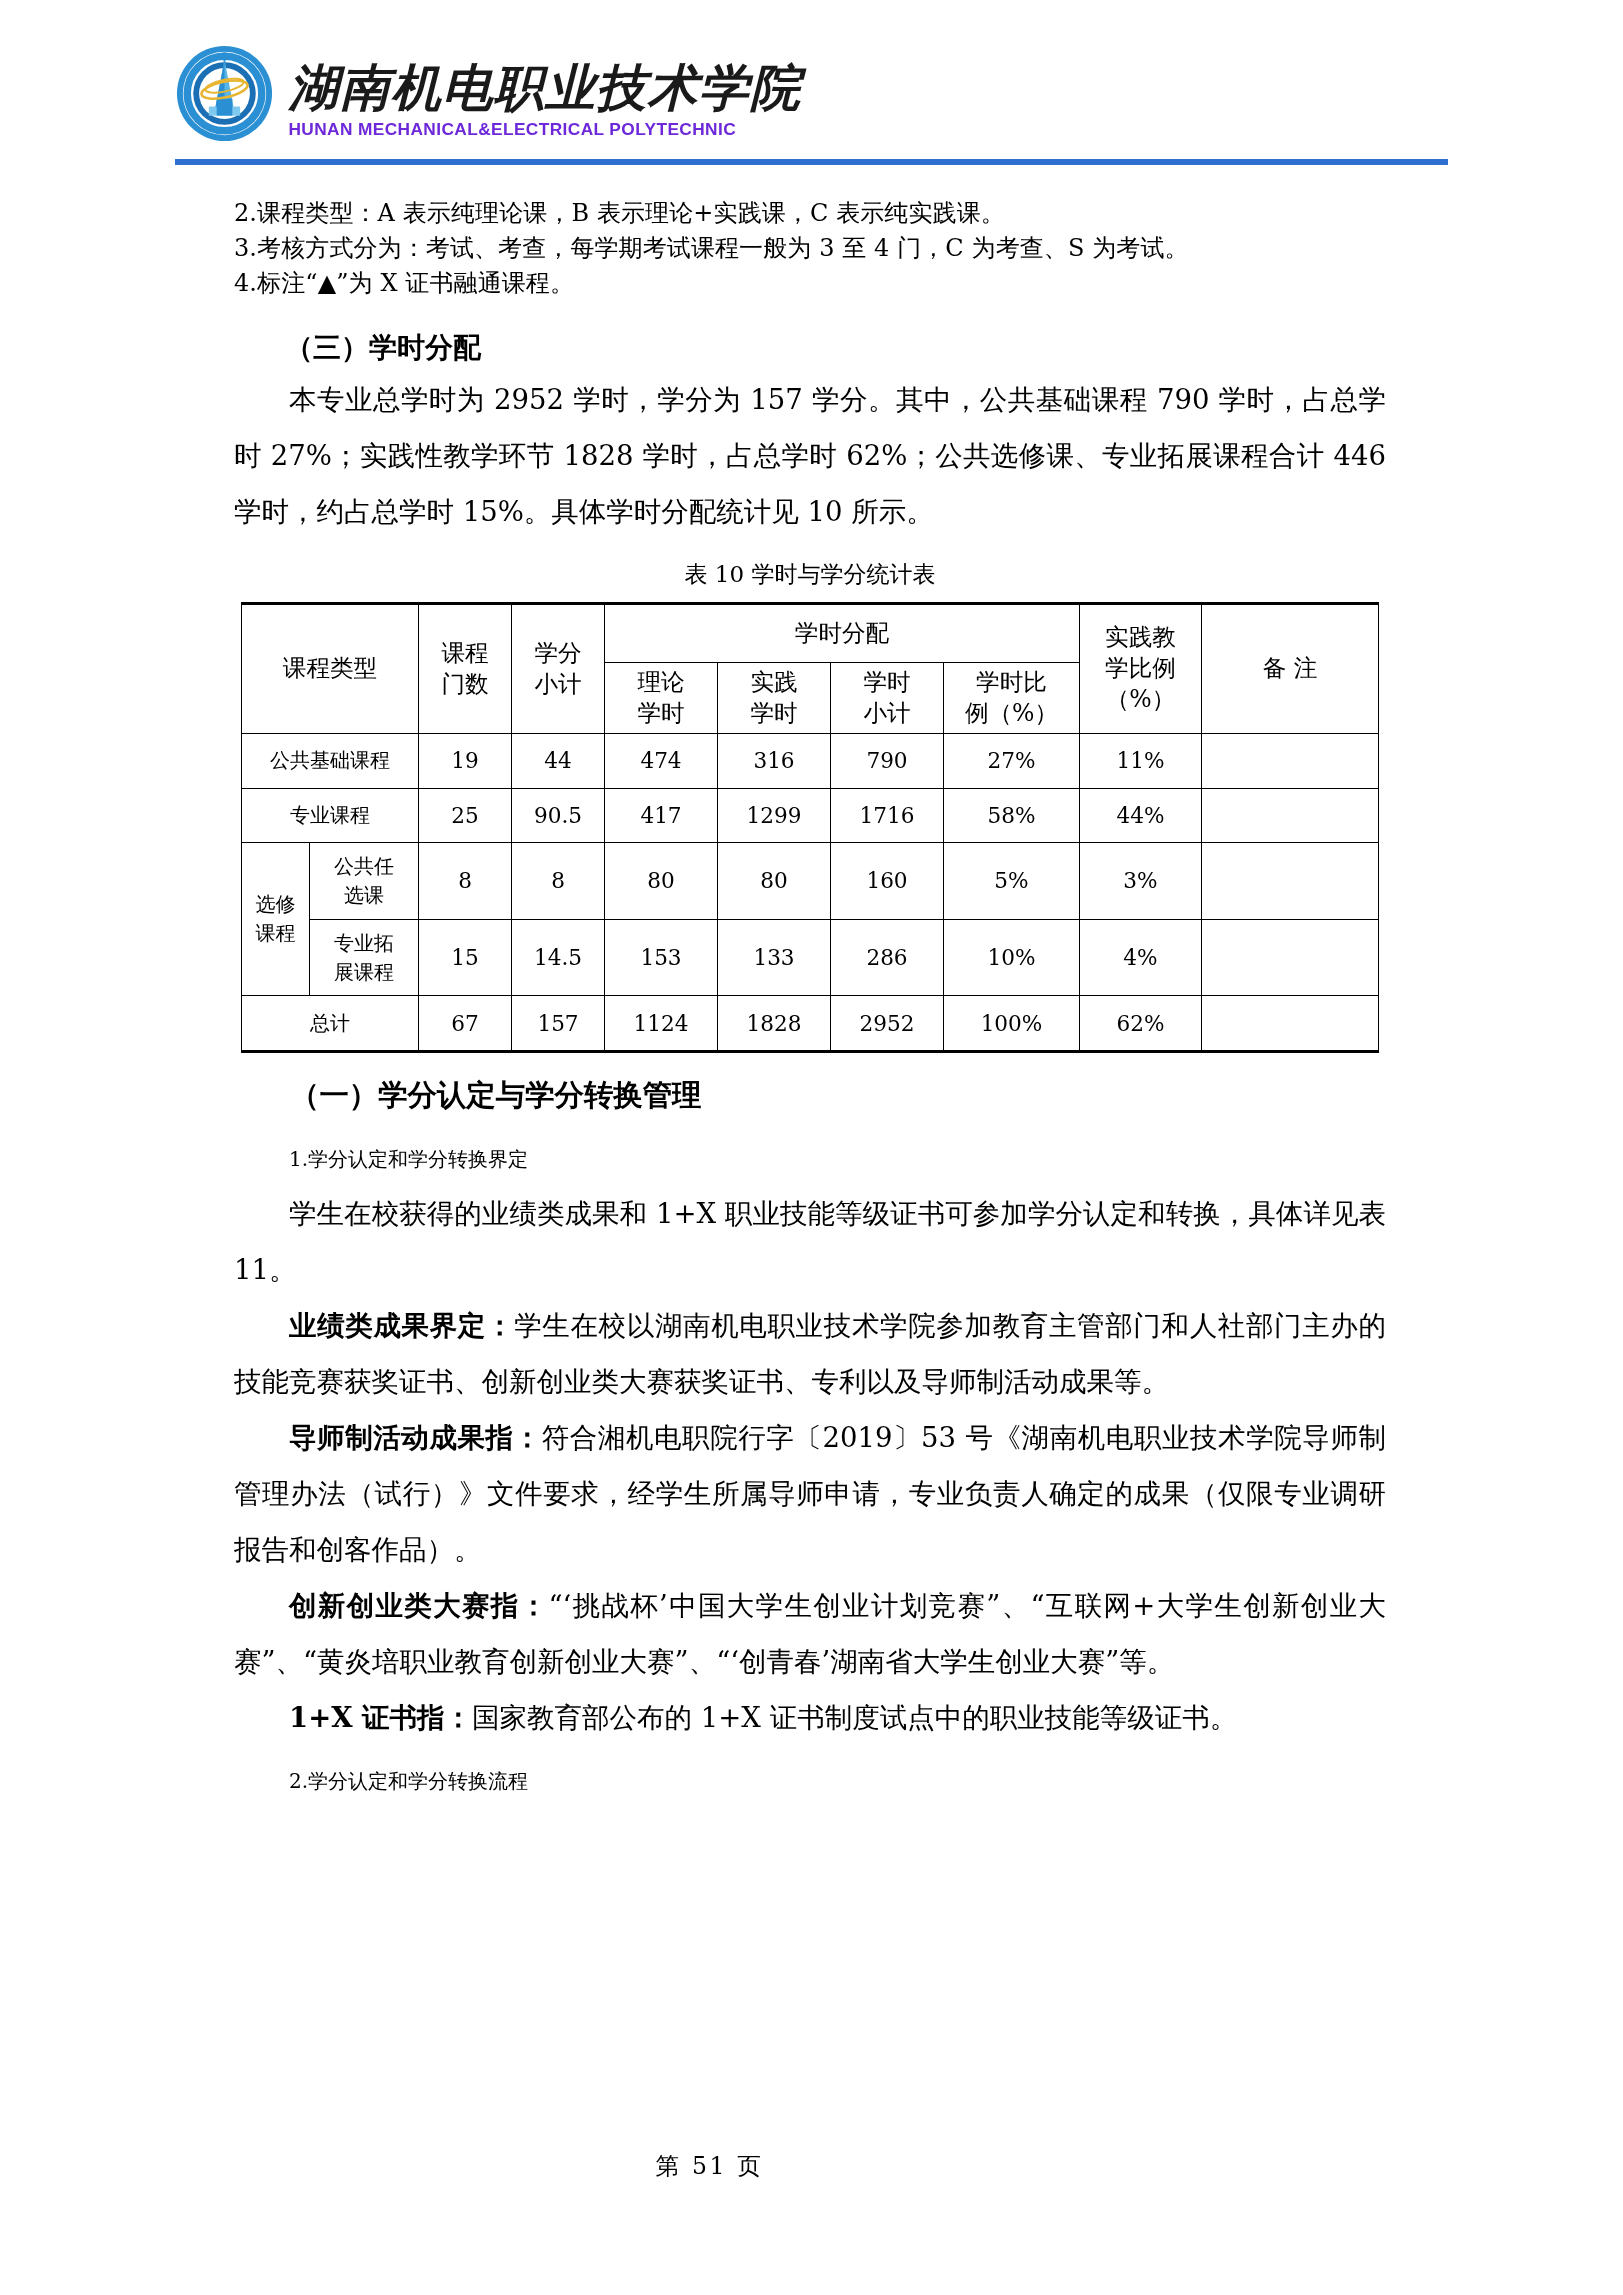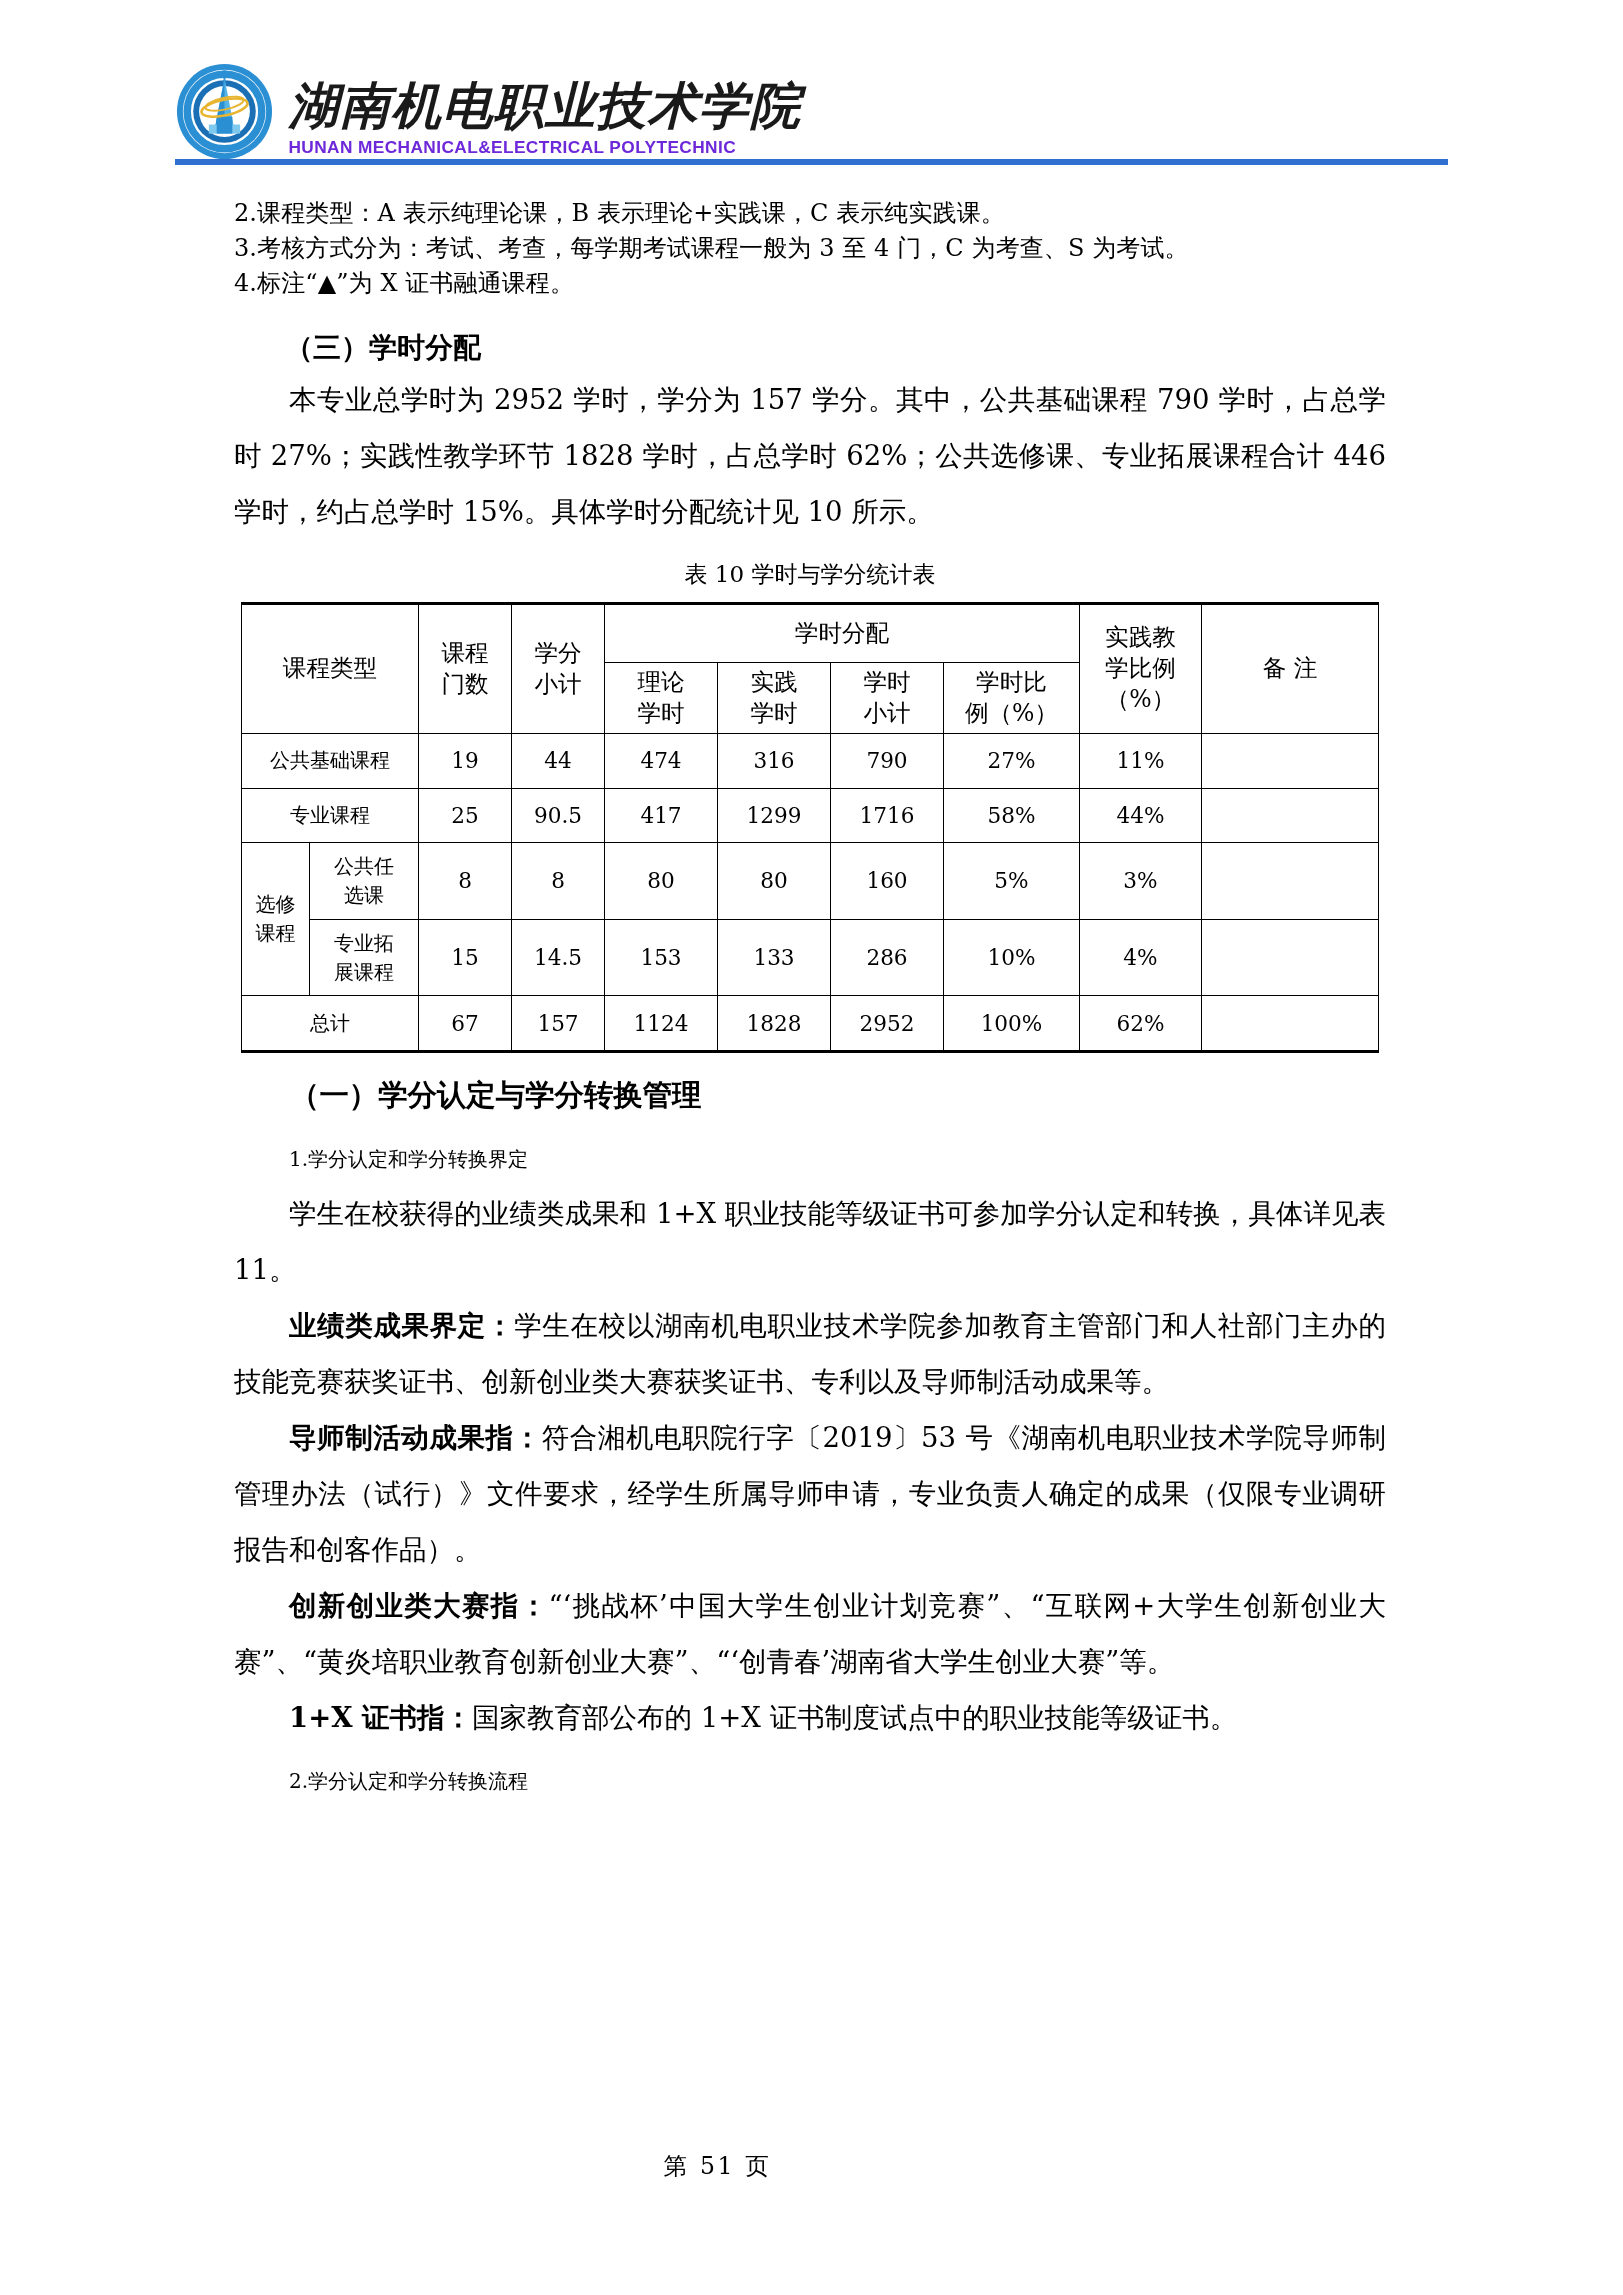--- a/index.html
+++ b/index.html
@@ -21,21 +21,21 @@
     left: 0; top: 0;
     width: 1623px;
     height: 2295px;
     box-sizing: border-box;
   }
 
   
   .header {
     position: absolute;
     left: 175px;
-    top: 62px;
+    top: 44px;
     width: 1276px;
     height: 118px;
   }
   .logo-row {
     display: flex;
     align-items: flex-end;
     gap: 14.4px;
   }
   .emblem {
     width: 99px;
@@ -184,21 +184,21 @@
     font-size: 20px;
     font-weight: 400;
     line-height: 52px;
     margin-top: 10.5px;
     margin-left: 55px;
   }
 
   
   .footer {
     position: absolute;
-    left: 8px;
+    left: 0;
     top: 2150px;
     width: 1419px;
     text-align: center;
     font-size: 23.6px;
     letter-spacing: 2.6px;
   }
 </style>
 </head>
 <body>
 

